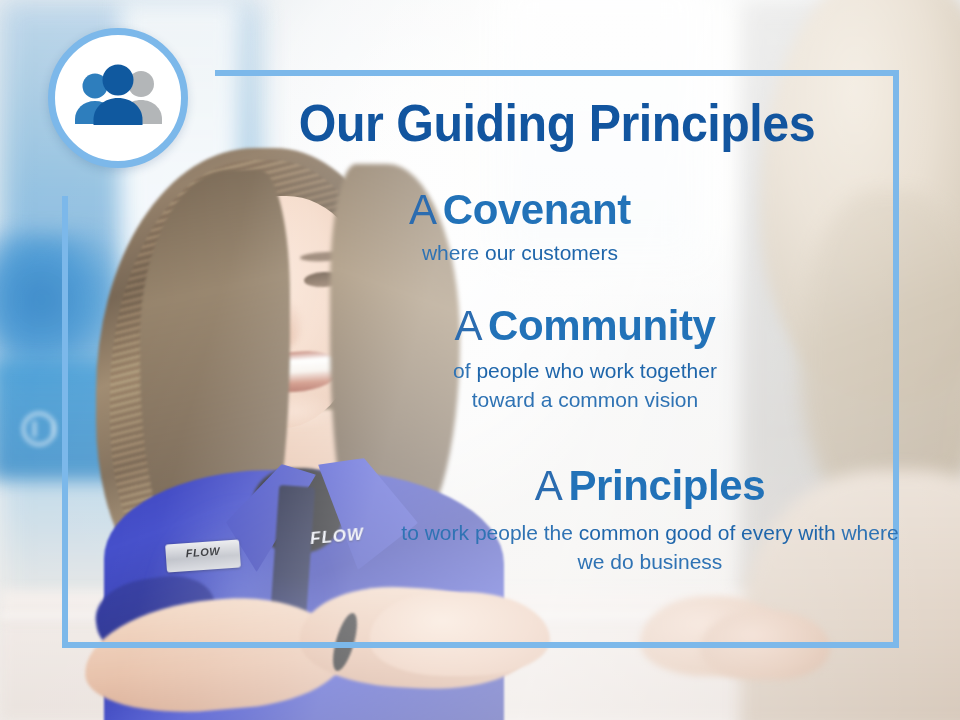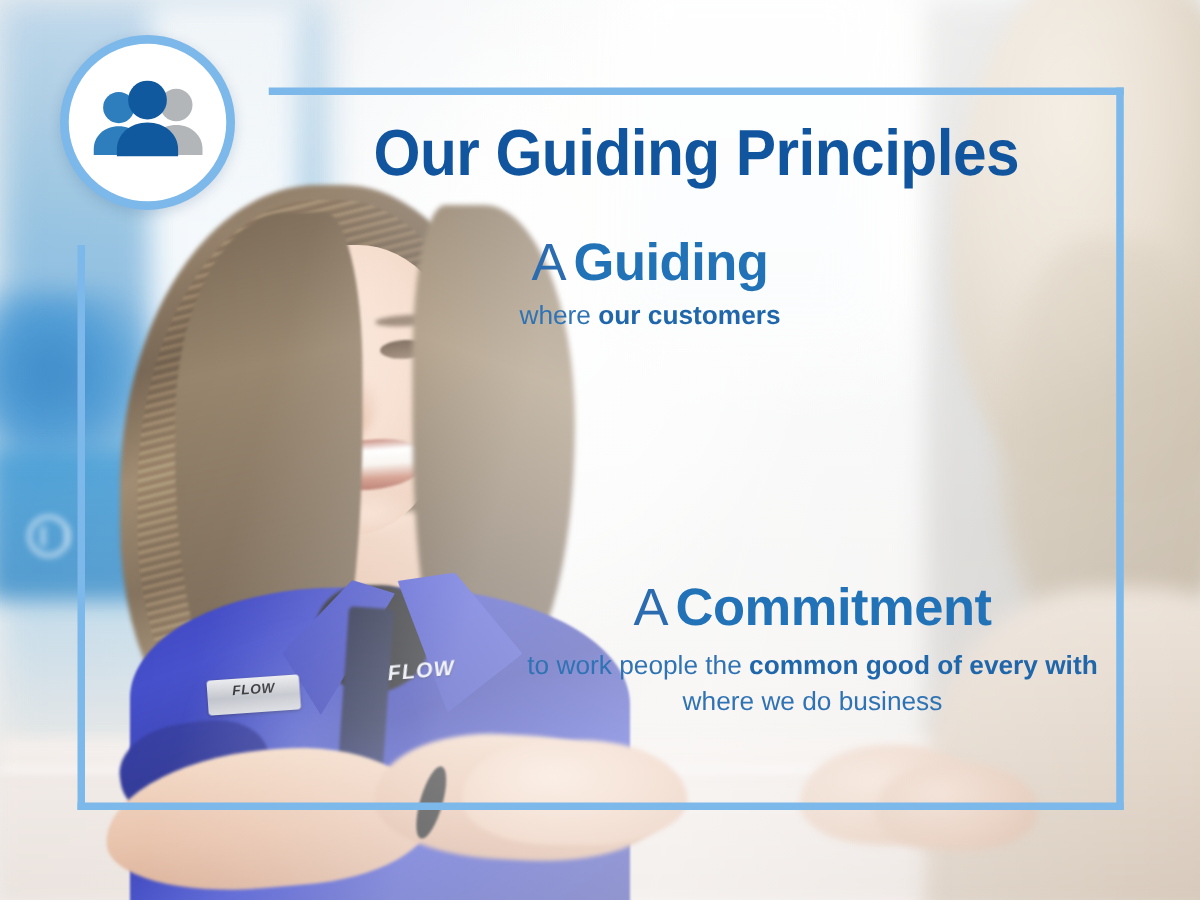--- a/index.html
+++ b/index.html
@@ -281,21 +281,21 @@
     font-family:"Liberation Sans","DejaVu Sans",sans-serif;
     white-space:nowrap;
   }
   .pr-head .a{font-weight:normal;color:#2b6cb0;padding-right:6px;}
   .pr-head .word{font-weight:bold;color:#2272b8;}
   .pr-sub{
     font-size:21px;line-height:29px;color:#2f73b4;
     font-family:"Liberation Sans","DejaVu Sans",sans-serif;
     font-weight:normal;
   }
-  .pr-sub b{font-weight:bold;color:#1f66ab;text-align:center;}
+  .pr-sub b{font-weight:normal;color:#1f66ab;text-align:center;}
 
   .block-1{left:300px;top:186px;width:440px;}
   .block-2{left:350px;top:302px;width:470px;}
   .block-3{left:400px;top:462px;width:500px;}
 
   .b1-sub{margin-top:4px;}
   .b2-sub{margin-top:6px;}
   .b3-sub{margin-top:8px;}
 </style>
 </head>
@@ -374,31 +374,42 @@
       <path d="M48 35c-14 0-24.5 9.5-24.5 21.5V62h49v-5.5C72.5 44.5 62 35 48 35z" fill="#10599f"></path>
     </svg>
   </div>
 
   <div class="txt">
 
     <div class="headline">Our Guiding Principles</div>
 
     <div class="block block-1">
       <div class="pr-head">
-        <span class="a">A</span><span class="word">Guiding</span>
+        <span class="a">A</span><span class="word">Covenant</span>
       </div>
       <div class="pr-sub b1-sub">
         <span>where </span><b>our customers</b>
       </div>
     </div>
 
+    <div class="block block-2">
+      <div class="pr-head">
+        <span class="a">A</span><span class="word">Community</span>
+      </div>
+      <div class="pr-sub b2-sub">
+        <div>
+          <span>of </span><b>people who work together</b>
+        </div>
+        <div>toward a common vision</div>
+      </div>
+    </div>
 
     <div class="block block-3">
       <div class="pr-head">
-        <span class="a">A</span><span class="word">Commitment</span>
+        <span class="a">A</span><span class="word">Principles</span>
       </div>
       <div class="pr-sub b3-sub">
         <span>to work people the </span><b>common good of every with</b><span> where we do business</span>
       </div>
     </div>
 
   </div>
 </div>
 
 </body></html>

